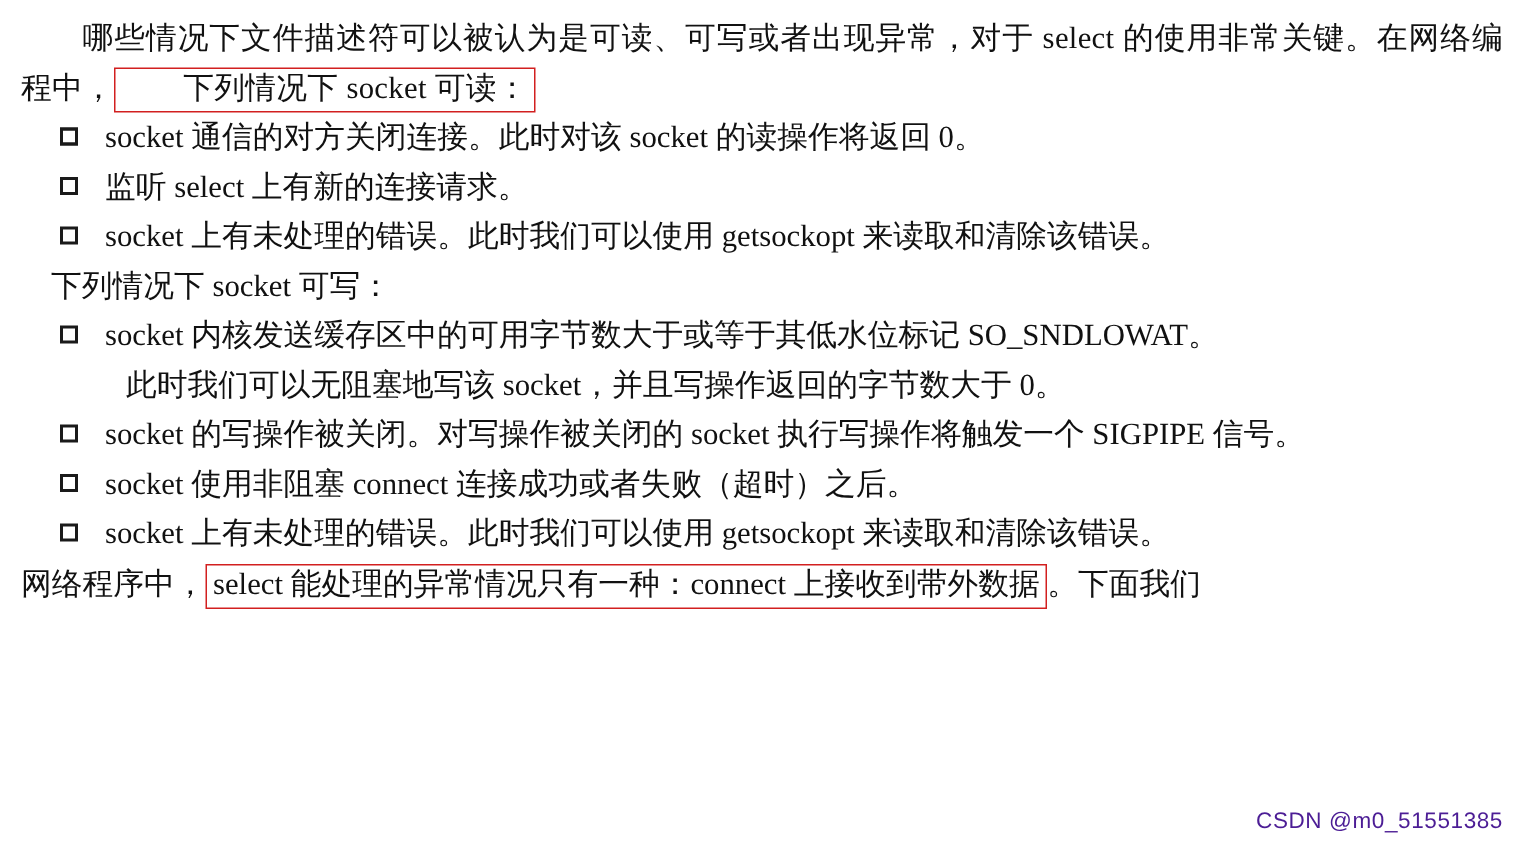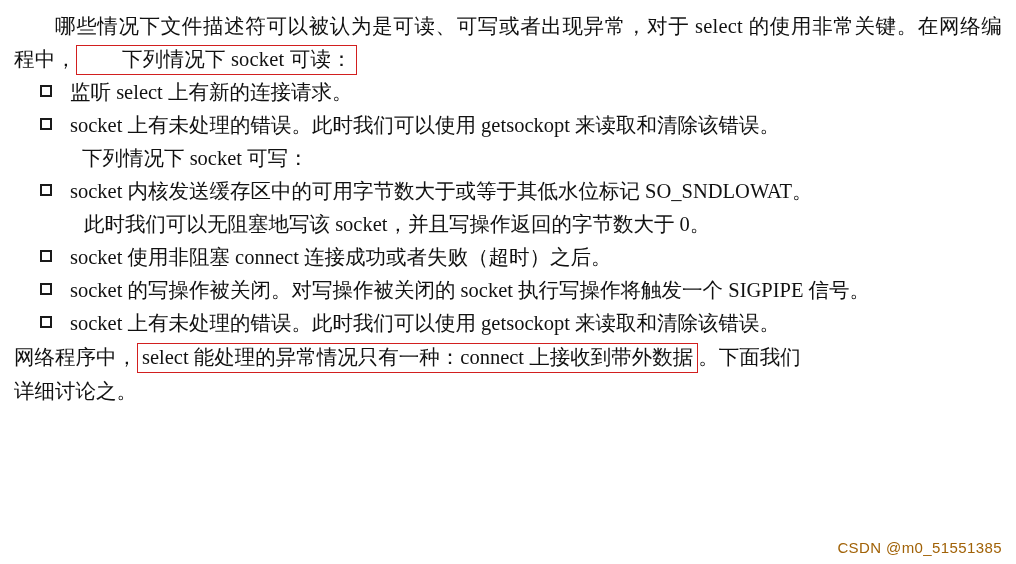--- a/index.html
+++ b/index.html
@@ -61,48 +61,52 @@
     border: 2.4px solid #1a1a1a;
     box-sizing: border-box;
   }
   .sub-line {
     display: block;
     padding-left: 14px;
   }
   .plain-line {
     font-size: 20.5px;
     line-height: 33px;
-    margin-left: 68px;
+    margin-left: 20px;
   }
   .last-lines {
     font-size: 20.5px;
     line-height: 34px;
   }
   .last-lines .lead {
   }
   .watermark {
     position: absolute;
     right: 14px;
     bottom: 8px;
     font-family: "Liberation Sans", "DejaVu Sans", sans-serif;
     font-size: 15px;
-    color: #a16207;
+    color: #4c1d95;
     letter-spacing: 0.4px;
   }
 </style>
 </head>
 <body>
 
 <div class="page">
 
   <p class="para indent"><span>哪些情况下文件描述符可以被认为是可读、可写或者出现异常，对于 select 的使用非常关键。在网络编程中，</span><span class="boxed">下列情况下 socket 可读：</span></p>
 
   <ul class="bullets">
     <li>
       <span class="bullet-icon"></span>
+    </li>
+    <li>
+      <span class="bullet-icon"></span>
+      <span>socket 通信的对方关闭连接。此时对该 socket 的读操作将返回 0。</span>
     </li>
     <li>
       <span class="bullet-icon"></span>
       <span>监听 select 上有新的连接请求。</span>
     </li>
     <li>
       <span class="bullet-icon"></span>
       <span>socket 上有未处理的错误。此时我们可以使用 getsockopt 来读取和清除该错误。</span>
     </li>
   </ul>
@@ -110,31 +114,30 @@
   <div class="plain-line">下列情况下 socket 可写：</div>
 
   <ul class="bullets">
     <li>
       <span class="bullet-icon"></span>
       <span>socket 内核发送缓存区中的可用字节数大于或等于其低水位标记 SO_SNDLOWAT。</span>
       <span class="sub-line">此时我们可以无阻塞地写该 socket，并且写操作返回的字节数大于 0。</span>
     </li>
     <li>
       <span class="bullet-icon"></span>
-      <span>socket 使用非阻塞 connect 连接成功或者失败（超时）之后。</span>
+      <span>socket 的写操作被关闭。对写操作被关闭的 socket 执行写操作将触发一个 SIGPIPE 信号。</span>
     </li>
     <li>
       <span class="bullet-icon"></span>
-      <span>socket 的写操作被关闭。对写操作被关闭的 socket 执行写操作将触发一个 SIGPIPE 信号。</span>
+      <span>socket 使用非阻塞 connect 连接成功或者失败（超时）之后。</span>
     </li>
     <li>
       <span class="bullet-icon"></span>
       <span>socket 上有未处理的错误。此时我们可以使用 getsockopt 来读取和清除该错误。</span>
     </li>
   </ul>
 
   <div class="last-lines">
     <span class="lead">网络程序中，</span><span class="boxed">select 能处理的异常情况只有一种：connect 上接收到带外数据</span><span>。下面我们</span>
-    <div>详细讨论之。</div>
   </div>
 
   <div class="watermark">CSDN @m0_51551385</div>
 </div>
 
 </body></html>

